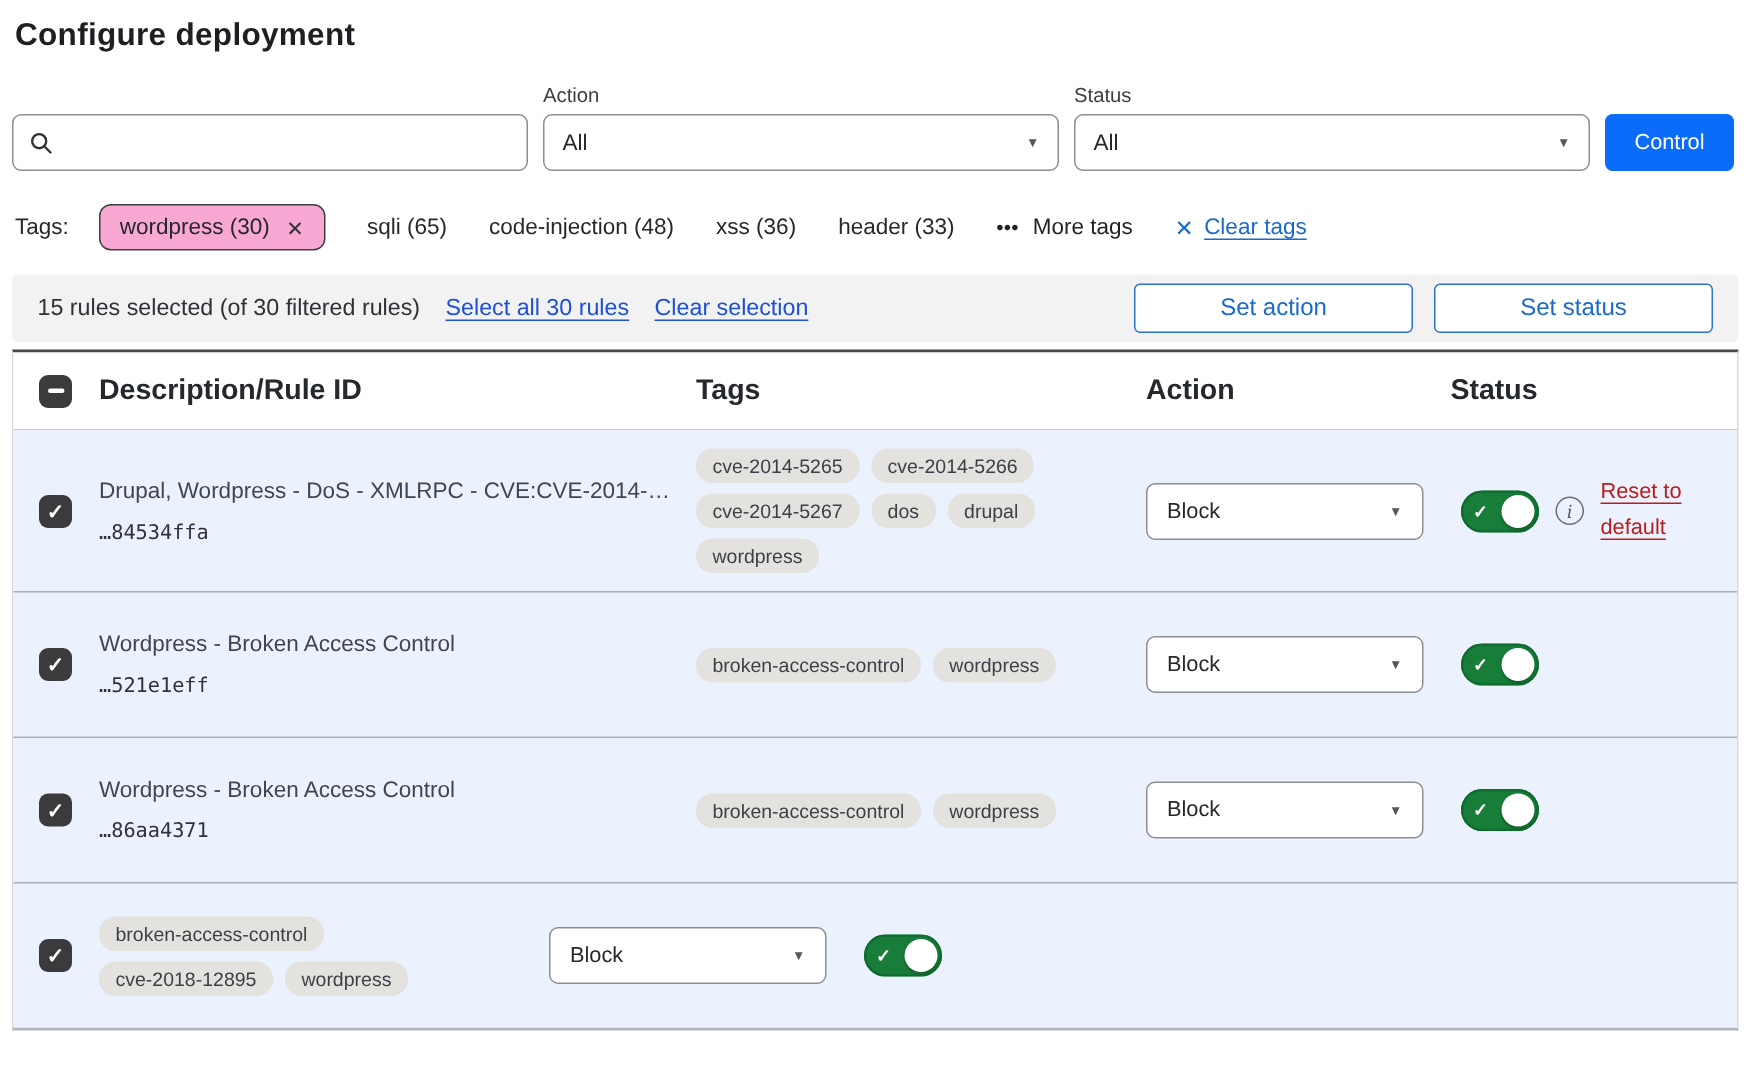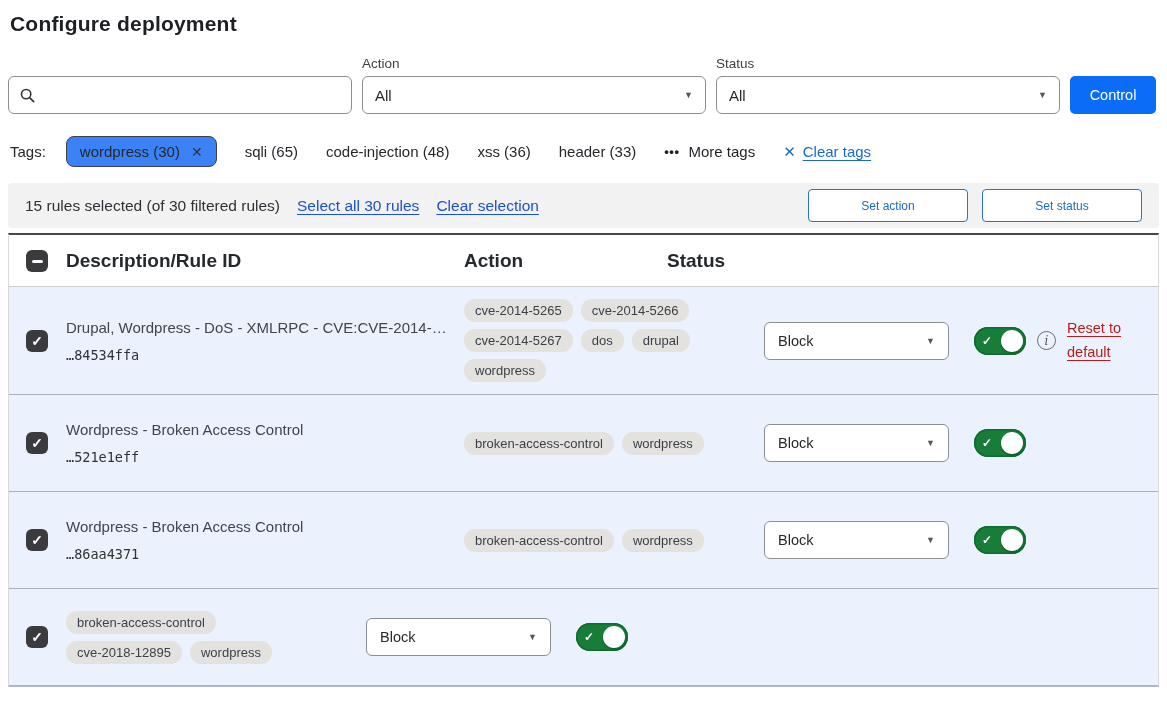--- a/index.html
+++ b/index.html
@@ -41,41 +41,41 @@
     width: 86px; height: 38px; background: #0b6cfa; color: #fff; border: none;
     border-radius: 5px; font-size: 14.5px; font-family: inherit; cursor: pointer;
   }
 
   
   .tags-bar { display: flex; align-items: center; gap: 28px; margin: 0 0 16px 2px; font-size: 15px; color: #26282c; }
   .tags-bar-label { margin-right: -8px; }
   .selected-tag {
     display: inline-flex; align-items: center; gap: 11px;
     border: 1.6px solid #3d4045; border-radius: 8px; padding: 6px 13px;
-    font-size: 15px; color: #26282c; background: #3b82f6; cursor: pointer;
+    font-size: 15px; color: #26282c; background: #f9a8d4; cursor: pointer;
   }
   .x-glyph { font-size: 14px; color: #2f3237; cursor: pointer; }
   .tag-option { cursor: pointer; }
   .more-tags { display: inline-flex; align-items: center; gap: 9px; cursor: pointer; color: #1f2226; }
   .dots { font-weight: 700; font-size: 13px; letter-spacing: 0.5px; color: #1f2226; }
   .clear-tags { display: inline-flex; align-items: center; gap: 7px; color: #1b6ac9; cursor: pointer; }
   .clear-tags .x-glyph { color: #1b6ac9; font-size: 15px; }
   .link-underline { text-decoration: underline; text-underline-offset: 3px; }
 
   
   .selection-bar {
     background: #f2f2f2; border-radius: 4px; height: 45px;
     display: flex; align-items: center; gap: 17px; padding: 0 17px; margin-bottom: 5px;
   }
   .selection-summary { font-size: 15.5px; color: #2e3136; }
   .blue-link { color: #1d4ed8; font-size: 15.5px; text-decoration: underline; text-underline-offset: 3px; cursor: pointer; }
   .selection-actions { margin-left: auto; display: flex; gap: 14px; }
   .outline-btn {
-    width: 160px; height: 33px; background: #fff; border: 1px solid #2a73cc; color: #1b6ac9;
-    border-radius: 4px; font-size: 12px; font-family: inherit; cursor: pointer;
+    width: 186px; height: 33px; background: #fff; border: 1px solid #2a73cc; color: #1b6ac9;
+    border-radius: 4px; font-size: 16px; font-family: inherit; cursor: pointer;
   }
 
   
   .rules-table {
     border-top: 2px solid #46484b;
     border-left: 1px solid #d7d9dd; border-right: 1px solid #d7d9dd;
     border-bottom: 2px solid #b0b6c0;
   }
   .t-header { display: flex; align-items: center; height: 52px; background: #fff; border-bottom: 1px solid #c9cdd2; }
   .t-header .col-label { font-size: 19px; font-weight: 700; color: #25282d; }
@@ -196,20 +196,21 @@
 </div>
 
 <div class="rules-table">
   <div class="t-header">
     <div class="cell-check">
       <span class="checkbox">
           <span class="minus"></span>
         </span>
     </div>
     <div class="cell-desc col-label">Description/Rule ID</div>
+    <div class="cell-tags col-label">Tags</div>
     <div class="cell-action col-label">Action</div>
     <div class="cell-status col-label">Status</div>
   </div>
   <div id="table-body">
   <div class="rule-row">
     <div class="cell-check">
       <span class="checkbox">
             <span class="mark">✓</span>
           </span>
     </div>

